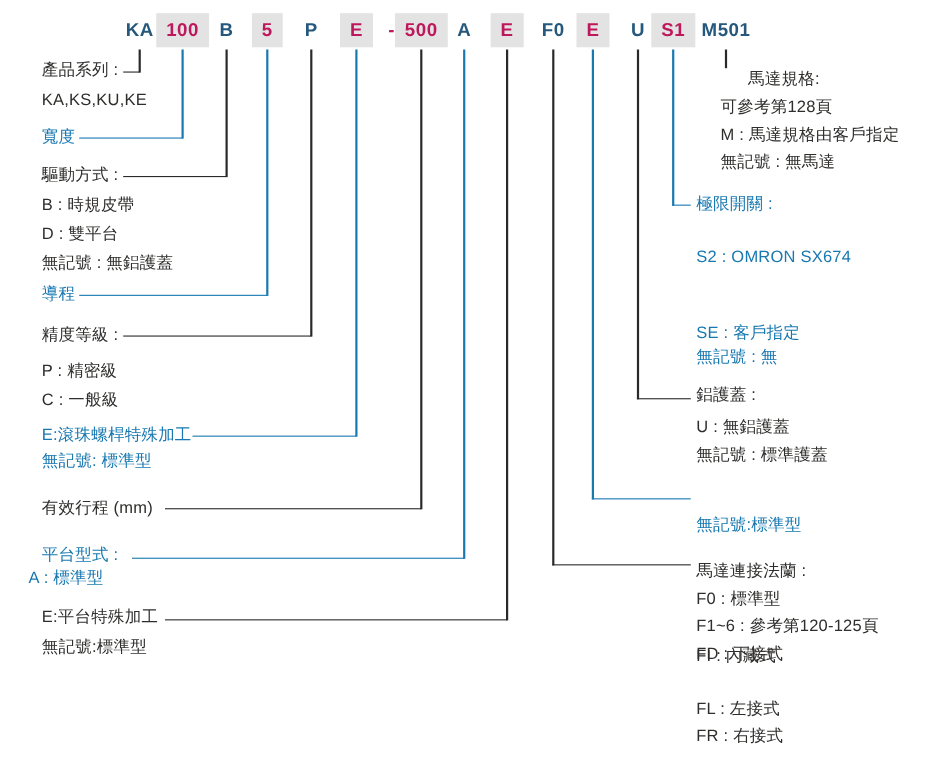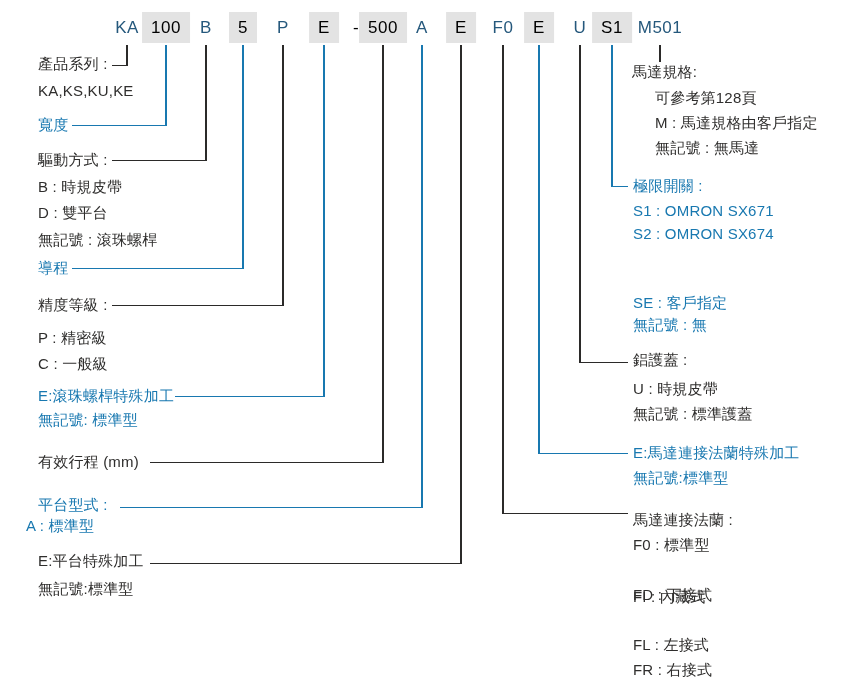--- a/index.html
+++ b/index.html
@@ -3,26 +3,26 @@
 <meta charset="utf-8">
 <style>
   html,body{margin:0;padding:0;background:#ffffff;}
   .canvas{
     position:relative;width:842px;height:691px;background:#ffffff;
     font-family:"Liberation Sans","DejaVu Sans",sans-serif;overflow:hidden;
   }
   
   .seg{
     position:absolute;top:12px;height:31px;line-height:31px;
-    transform:translateX(-50%);font-weight:normal;font-size:17px;
+    transform:translateX(-50%);font-weight:bold;font-size:17px;
     padding:0 9px;white-space:nowrap;letter-spacing:.5px;
   }
   .seg.shaded{background:#e3e3e3;}
   .seg.dark{color:#25587c;}
-  .seg.blue{color:#000000;text-align:center;}
+  .seg.blue{color:#be185d;text-align:center;}
   
   .vline{position:absolute;width:1.5px;}
   .hline{position:absolute;height:1.5px;}
   .lk{background:#2b2a29;}
   .lb{background:#1878b0;}
   
   .lbl{
     position:absolute;font-size:15px;line-height:18px;white-space:nowrap;
     letter-spacing:.2px;
   }
@@ -92,57 +92,56 @@
   <div class="vline lk" style="left:659px;top:45px;height:17px"></div>
 
   <div class="lbl black" style="left:38px;top:55px">產品系列 :</div>
   <div class="lbl black" style="left:38px;top:82px">KA,KS,KU,KE</div>
 
   <div class="lbl bluetx" style="left:38px;top:116px">寬度</div>
 
   <div class="lbl black" style="left:38px;top:151px">驅動方式 :</div>
   <div class="lbl black" style="left:38px;top:178px">B : 時規皮帶</div>
   <div class="lbl black" style="left:38px;top:204px">D : 雙平台</div>
-  <div class="lbl black" style="left:38px;top:231px">無記號 : 滾珠螺桿</div>
+  <div class="lbl black" style="left:38px;top:231px">無記號 : 無鋁護蓋</div>
 
   <div class="lbl bluetx" style="left:38px;top:259px">導程</div>
 
   <div class="lbl black" style="left:38px;top:296px">精度等級 :</div>
   <div class="lbl black" style="left:38px;top:329px">P : 精密級</div>
   <div class="lbl black" style="left:38px;top:355px">C : 一般級</div>
 
   <div class="lbl bluetx" style="left:38px;top:387px">E:滾珠螺桿特殊加工</div>
   <div class="lbl bluetx" style="left:38px;top:411px">無記號: 標準型</div>
 
   <div class="lbl black" style="left:38px;top:453px">有效行程 (mm)</div>
 
   <div class="lbl bluetx" style="left:38px;top:496px">平台型式 :</div>
   <div class="lbl bluetx" style="left:26px;top:517px">A : 標準型</div>
 
   <div class="lbl black" style="left:38px;top:552px">E:平台特殊加工</div>
   <div class="lbl black" style="left:38px;top:580px">無記號:標準型</div>
 
-  <div class="lbl black" style="left:632px;top:63px">馬達規格:</div>
+  <div class="lbl black" style="left:680px;top:63px">馬達規格:</div>
   <div class="lbl black" style="left:655px;top:89px">可參考第128頁</div>
   <div class="lbl black" style="left:655px;top:114px">M : 馬達規格由客戶指定</div>
   <div class="lbl black" style="left:655px;top:139px">無記號 : 無馬達</div>
 
   <div class="lbl bluetx" style="left:633px;top:177px">極限開關 :</div>
-  <div class="lbl bluetx" style="left:633px;top:202px">S1 : OMRON SX671</div>
   <div class="lbl bluetx" style="left:633px;top:225px">S2 : OMRON SX674</div>
   <div class="lbl bluetx" style="left:633px;top:294px">SE : 客戶指定</div>
   <div class="lbl bluetx" style="left:633px;top:316px">無記號 : 無</div>
 
   <div class="lbl black" style="left:633px;top:351px">鋁護蓋 :</div>
-  <div class="lbl black" style="left:633px;top:380px">U : 時規皮帶</div>
+  <div class="lbl black" style="left:633px;top:380px">U : 無鋁護蓋</div>
   <div class="lbl black" style="left:633px;top:405px">無記號 : 標準護蓋</div>
 
-  <div class="lbl bluetx" style="left:633px;top:444px">E:馬達連接法蘭特殊加工</div>
   <div class="lbl bluetx" style="left:633px;top:469px">無記號:標準型</div>
 
   <div class="lbl black" style="left:633px;top:511px">馬達連接法蘭 :</div>
   <div class="lbl black" style="left:633px;top:536px">F0 : 標準型</div>
+  <div class="lbl black" style="left:633px;top:561px">F1~6 : 參考第120-125頁</div>
   <div class="lbl black" style="left:633px;top:586px">FD : 下接式</div>
   <div class="lbl black" style="left:633px;top:588px">FI : 內藏式</div>
   <div class="lbl black" style="left:633px;top:636px">FL : 左接式</div>
   <div class="lbl black" style="left:633px;top:661px">FR : 右接式</div>
 
 </div>
 
 </body></html>

